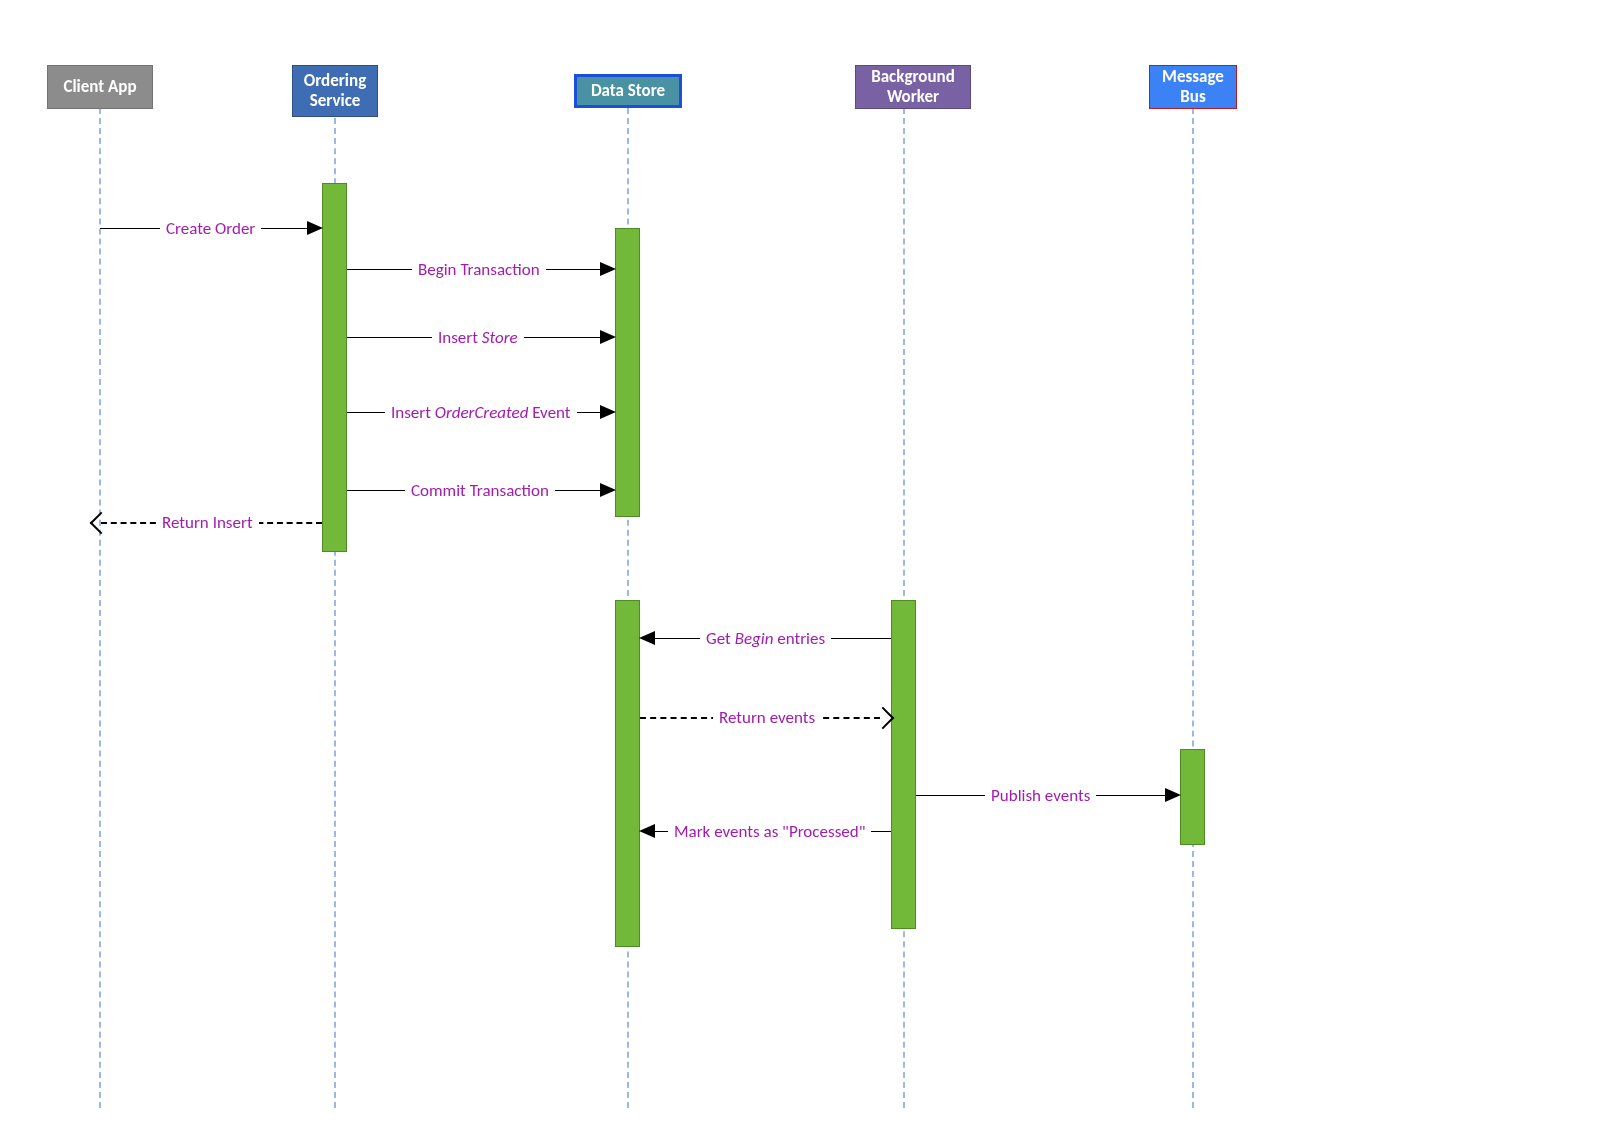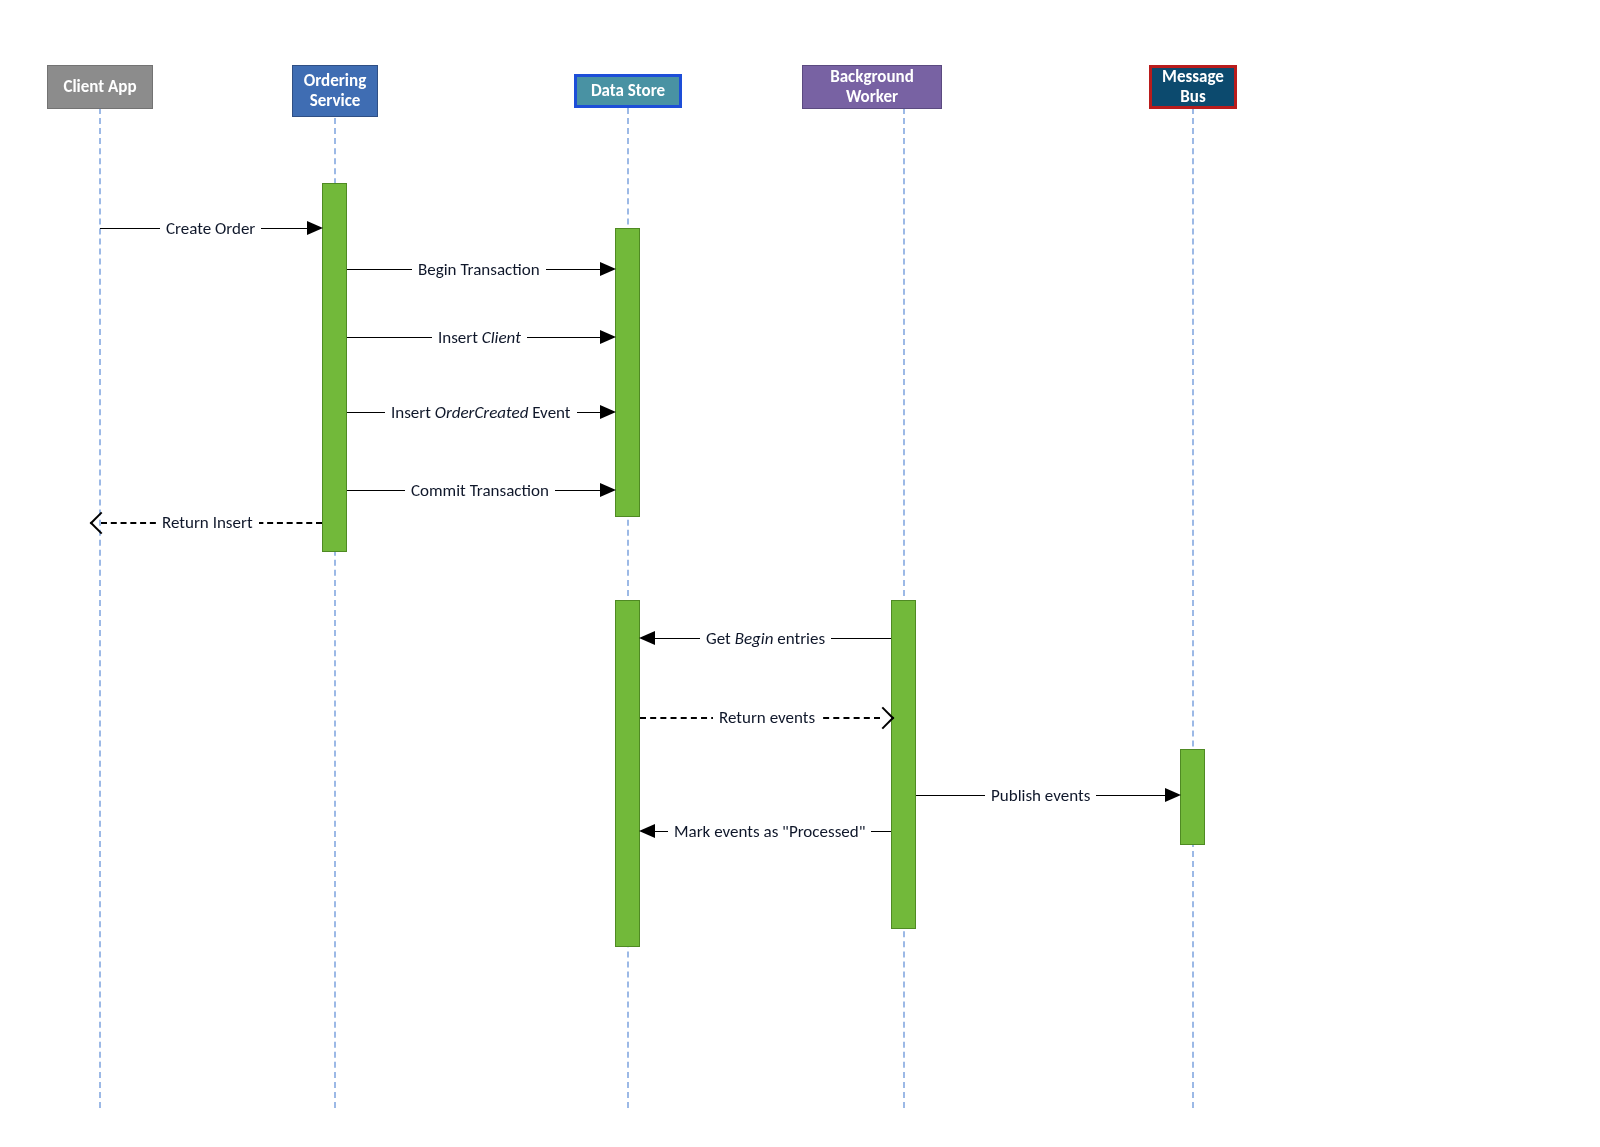--- a/index.html
+++ b/index.html
@@ -2,26 +2,26 @@
 <html><head>
 <meta charset="utf-8">
 <style>
 html,body{margin:0;padding:0;background:#fff}
 .stage{position:relative;width:1600px;height:1147px;font-family:Calibri,'Segoe UI',Arial,sans-serif;font-size:17px;color:#000}
 .head{position:absolute;color:#fff;font-weight:700;text-align:center;display:flex;align-items:center;justify-content:center;line-height:1.15;box-sizing:border-box;padding:4px 6px}
 .h-gray{background:#8c8c8c;border:1px solid #737373}
 .h-blue{background:#3f6db3;border:1px solid #2f4f84}
 .h-teal{background:#4992a3;border:3px solid #1d4ed8}
 .h-purple{background:#7862a3;border:1px solid #5b4a80}
-.h-orange{background:#0c4a6e;border:3px solid #b91c1c}
+.h-orange{background:#3b82f6;border:1px solid #b91c1c}
 .life{position:absolute;width:0;border-left:2px dashed #9cb9e6;top:0;bottom:0}
 .act{position:absolute;width:25px;background:#72b93a;border:1px solid #4f8a23;box-sizing:border-box}
 .msg{position:absolute;height:1px;background:#000}
 .msgd{position:absolute;height:0;border-top:2px dashed #000}
-.mlab{position:absolute;background:#fff;padding:0 6px;white-space:nowrap;color:#0f172a}
+.mlab{position:absolute;background:#fff;padding:0 6px;white-space:nowrap;color:#a21caf}
 .arrR{position:absolute;width:0;height:0;border-top:7px solid transparent;border-bottom:7px solid transparent;border-left:16px solid #000}
 .arrL{position:absolute;width:0;height:0;border-top:7px solid transparent;border-bottom:7px solid transparent;border-right:16px solid #000}
 .oarrR{position:absolute;width:14px;height:14px;border-top:2px solid #000;border-right:2px solid #000;transform:rotate(45deg)}
 .oarrL{position:absolute;width:14px;height:14px;border-top:2px solid #000;border-left:2px solid #000;transform:rotate(-45deg)}
 </style>
 </head>
 <body>
 
 <div class="stage">
 
@@ -39,38 +39,38 @@
 
 <div class="head h-gray" style="left:47px;top:65px;width:106px;height:44px">
       <span>Client App</span>
     </div>
 <div class="head h-blue" style="left:292px;top:65px;width:86px;height:52px">
       <span>Ordering Service</span>
     </div>
 <div class="head h-teal" style="left:574px;top:74px;width:108px;height:34px">
       <span>Data Store</span>
     </div>
-<div class="head h-purple" style="left:802px;top:65px;width:140px;height:44px">
+<div class="head h-purple" style="left:855px;top:65px;width:116px;height:44px">
       <span>Background Worker</span>
     </div>
 <div class="head h-orange" style="left:1149px;top:65px;width:88px;height:44px">
       <span>Message Bus</span>
     </div>
 
 <div class="msg" style="left:100px;top:228px;width:210px"></div>
 <div class="arrR" style="left:307px;top:221px"></div>
 <div class="mlab" style="left:160px;top:218px"><span>Create Order</span></div>
 
 <div class="msg" style="left:347px;top:269px;width:257px"></div>
 <div class="arrR" style="left:600px;top:262px"></div>
 <div class="mlab" style="left:412px;top:259px"><span>Begin Transaction</span></div>
 
 <div class="msg" style="left:347px;top:337px;width:257px"></div>
 <div class="arrR" style="left:600px;top:330px"></div>
-<div class="mlab" style="left:432px;top:327px"><span>Insert </span><i>Client</i></div>
+<div class="mlab" style="left:432px;top:327px"><span>Insert </span><i>Store</i></div>
 
 <div class="msg" style="left:347px;top:412px;width:257px"></div>
 <div class="arrR" style="left:600px;top:405px"></div>
 <div class="mlab" style="left:385px;top:402px"><span>Insert </span><i>OrderCreated</i><span> Event</span></div>
 
 <div class="msg" style="left:347px;top:490px;width:257px"></div>
 <div class="arrR" style="left:600px;top:483px"></div>
 <div class="mlab" style="left:405px;top:480px"><span>Commit Transaction</span></div>
 
 <div class="msgd" style="left:101px;top:522px;width:221px"></div>

